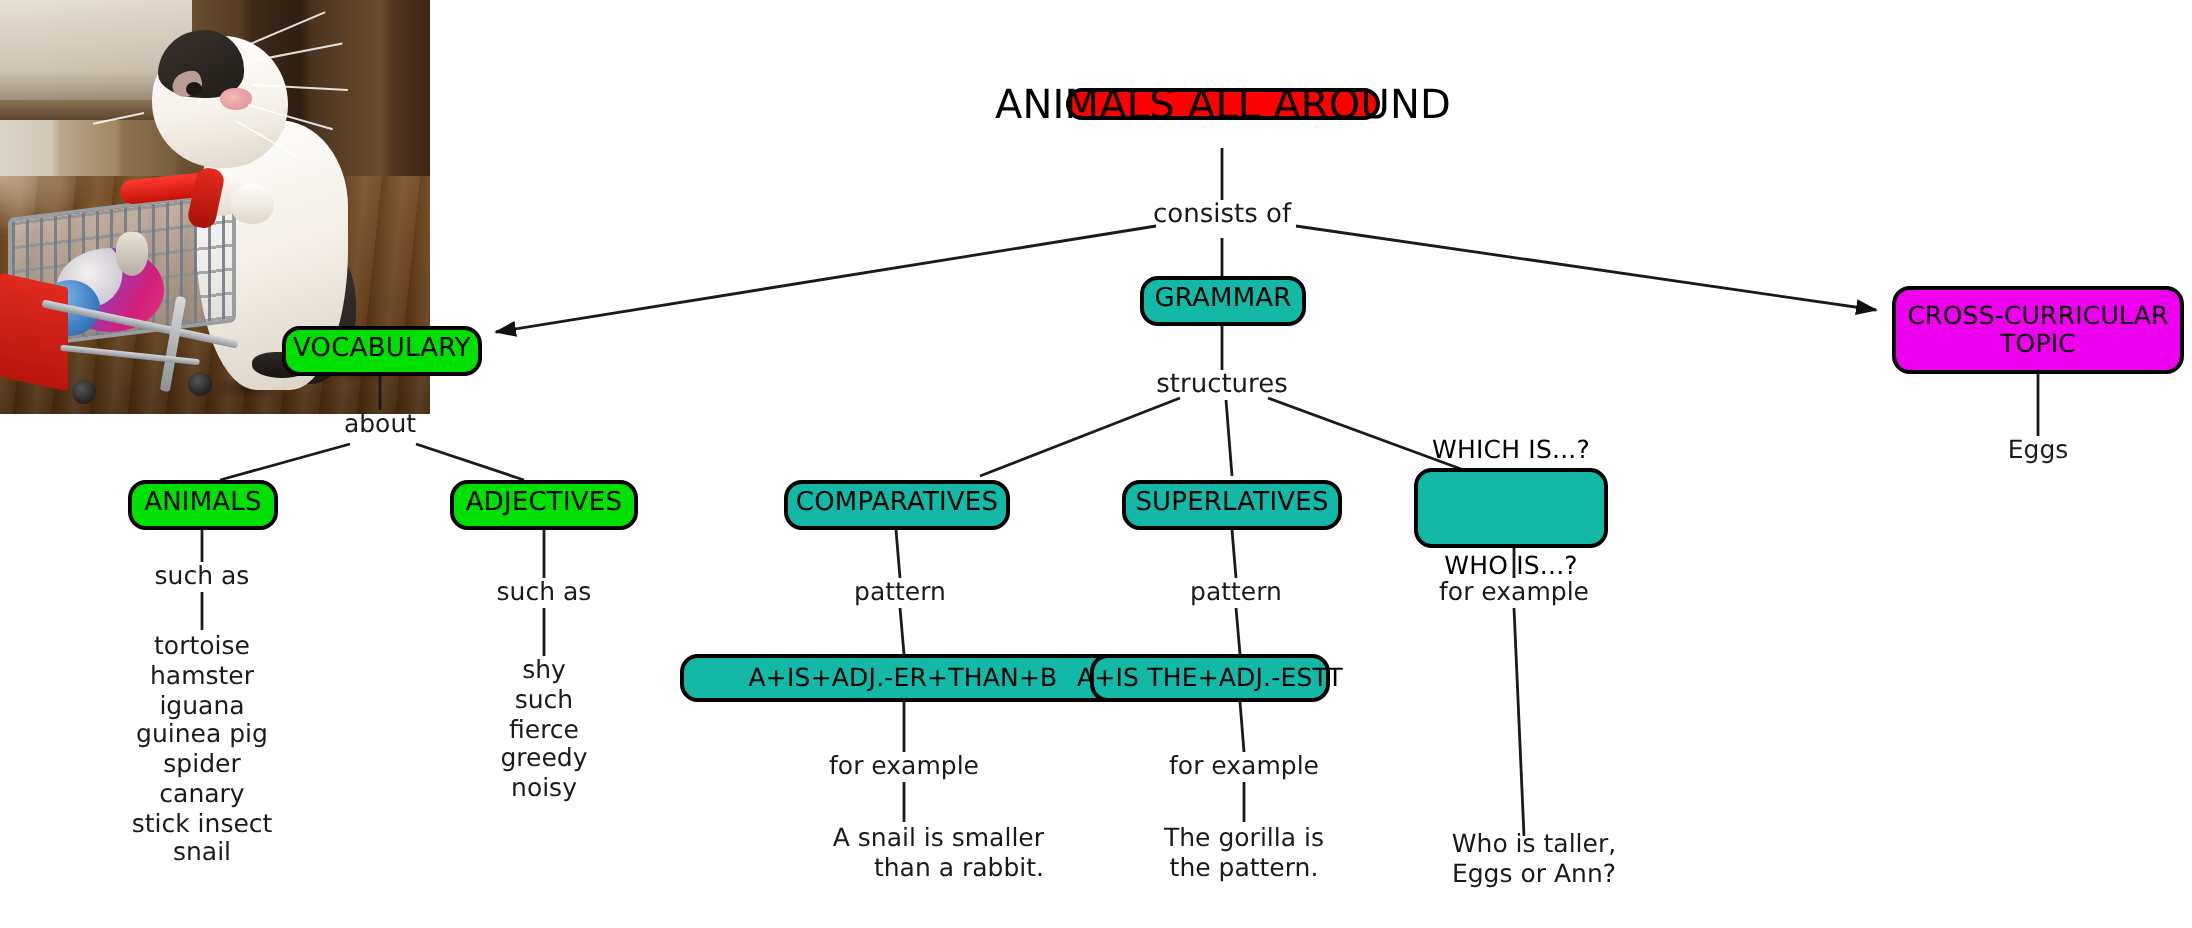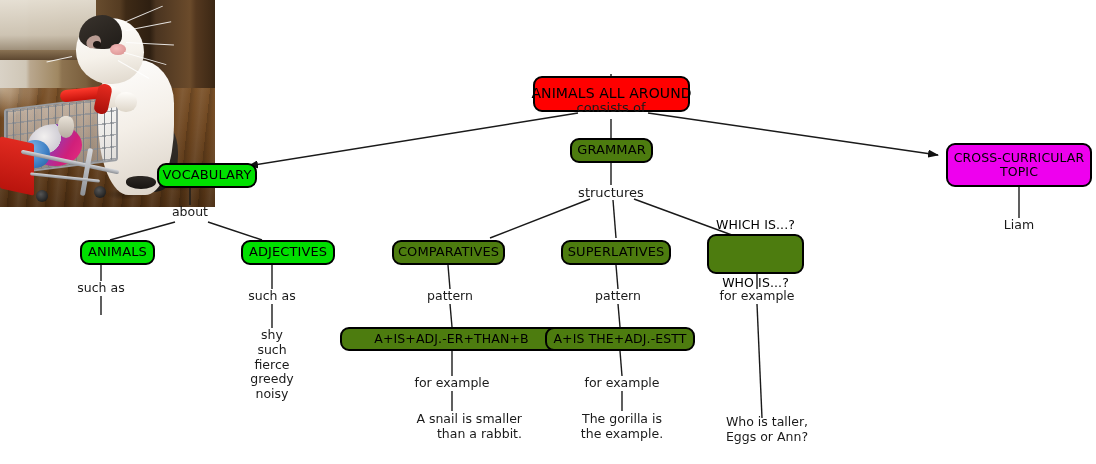--- a/index.html
+++ b/index.html
@@ -34,22 +34,22 @@
     text-align: center;
     white-space: nowrap;
     display: flex;
     align-items: center;
     justify-content: center;
     line-height: 1.12;
     letter-spacing: 0.1px;
   }
   .node span { display: block; }
   .node-red    { background: #ff0000; }
-  .node-cyan   { background: #4d7c0f; }
-  .node-green  { background: #00e000; margin-left: 16px; }
+  .node-cyan   { background: #14b8a6; }
+  .node-green  { background: #00e000; }
   .node-magenta{ background: #ee00ee; }
 
   .lbl {
     position: absolute;
     color: #1a1a1a;
     text-align: center;
     white-space: nowrap;
     line-height: 1.18;
   }
   .lbl.multi { white-space: normal; }
@@ -312,21 +312,21 @@
       <line x1="620" y1="351" x2="622" y2="376"></line>
       <line x1="622" y1="391" x2="622" y2="411"></line>
 
       <line x1="757" y1="274" x2="757" y2="289"></line>
       <line x1="757" y1="304" x2="762" y2="418"></line>
 
       <line x1="1019" y1="187" x2="1019" y2="218"></line>
     </g>
   </svg>
 
-  <div class="node node-red" style="left:533px; top:44px; width:157px; height:36px; font-size:14px;margin-top:32px;">
+  <div class="node node-red" style="left:533px; top:44px; width:157px; height:16px; font-size:20px;">
     <span>ANIMALS ALL AROUND</span>
   </div>
 
   <div class="node node-green" style="left:141px; top:163px; width:100px; height:25px; font-size:13px;">
     <span>VOCABULARY</span>
   </div>
 
   <div class="node node-cyan" style="left:570px; top:138px; width:83px; height:25px; font-size:13px;">
     <span>GRAMMAR</span>
   </div>
@@ -354,21 +354,21 @@
 
   <div class="node node-cyan" style="left:707px; top:234px; width:97px; height:40px; font-size:12.5px; flex-direction:column;gap:44px;">
     <span>WHICH IS...?</span>
     <span>WHO IS...?</span>
   </div>
 
   <div class="node node-cyan" style="left:340px; top:327px; width:223px; height:24px; font-size:12.5px;justify-content:center;">
     <span>A+IS+ADJ.-ER+THAN+B</span>
   </div>
 
-  <div class="node node-cyan" style="left:545px; top:327px; width:150px; height:24px; font-size:12.5px;">
+  <div class="node node-cyan" style="left:545px; top:327px; width:120px; height:24px; font-size:12.5px;">
     <span>A+IS THE+ADJ.-ESTT</span>
   </div>
 
   <div class="lbl" style="left:561px; top:100px; width:100px; font-size:13px;">consists of</div>
 
   <div class="lbl" style="left:150px; top:205px; width:80px; font-size:12.5px;">about</div>
 
   <div class="lbl" style="left:561px; top:185px; width:100px; font-size:13px;">structures</div>
 
   <div class="lbl" style="left:51px; top:281px; width:100px; font-size:12.5px;">such as</div>
@@ -378,37 +378,45 @@
   <div class="lbl" style="left:400px; top:289px; width:100px; font-size:12.5px;">pattern</div>
 
   <div class="lbl" style="left:568px; top:289px; width:100px; font-size:12.5px;">pattern</div>
 
   <div class="lbl" style="left:397px; top:376px; width:110px; font-size:12.5px;">for example</div>
 
   <div class="lbl" style="left:567px; top:376px; width:110px; font-size:12.5px;">for example</div>
 
   <div class="lbl" style="left:702px; top:289px; width:110px; font-size:12.5px;">for example</div>
 
-  <div class="lbl" style="left:969px; top:218px; width:100px; font-size:12.5px;">Liam</div>
-
+  <div class="lbl" style="left:969px; top:218px; width:100px; font-size:12.5px;">Eggs</div>
+
+  <div class="lbl multi" style="left:31px; top:316px; width:140px; font-size:12.5px; white-space:pre-line;">tortoise
+hamster
+iguana
+guinea pig
+spider
+canary
+stick insect
+snail</div>
 
   <div class="lbl multi" style="left:222px; top:328px; width:100px; font-size:12.5px; white-space:pre-line;">shy
 such
 fierce
 greedy
 noisy</div>
 
   <div class="lbl" style="left:382px; top:412px; width:140px; font-size:12.5px;text-align:right;">
     <span style="display:block">A snail is smaller</span>
     <span style="display:block">than a rabbit.</span>
   </div>
 
   <div class="lbl" style="left:562px; top:412px; width:120px; font-size:12.5px;">
     <span style="display:block">The gorilla is</span>
-    <span style="display:block">the example.</span>
+    <span style="display:block">the pattern.</span>
   </div>
 
   <div class="lbl" style="left:702px; top:415px; width:130px; font-size:12.5px;">
     <span style="display:block">Who is taller,</span>
     <span style="display:block">Eggs or Ann?</span>
   </div>
 
 </div>
 
 </body></html>

